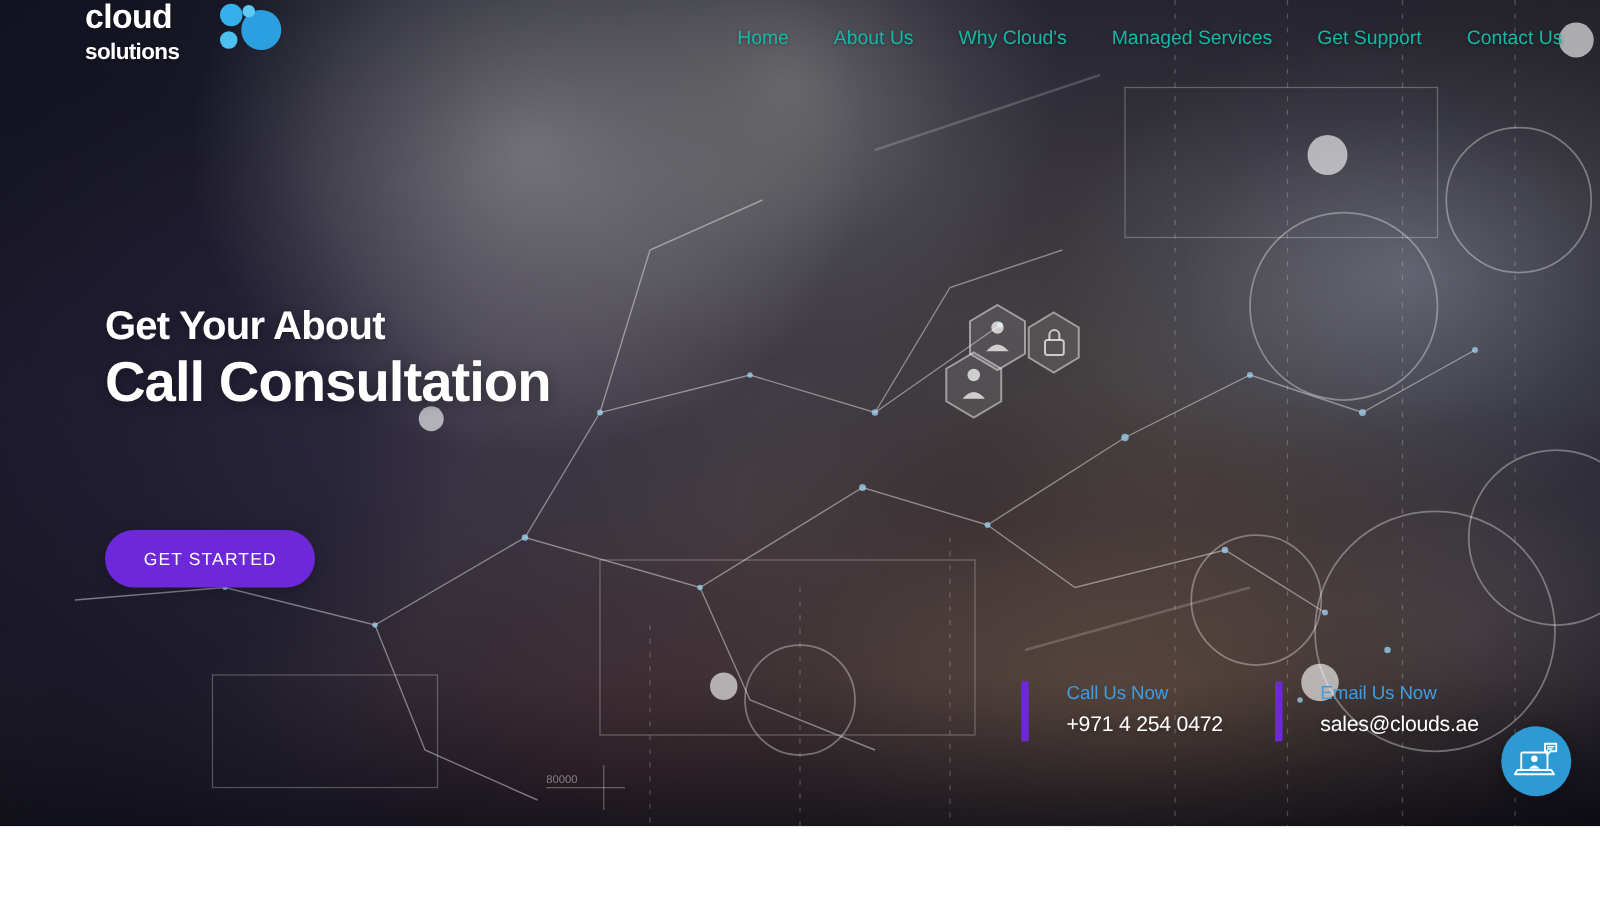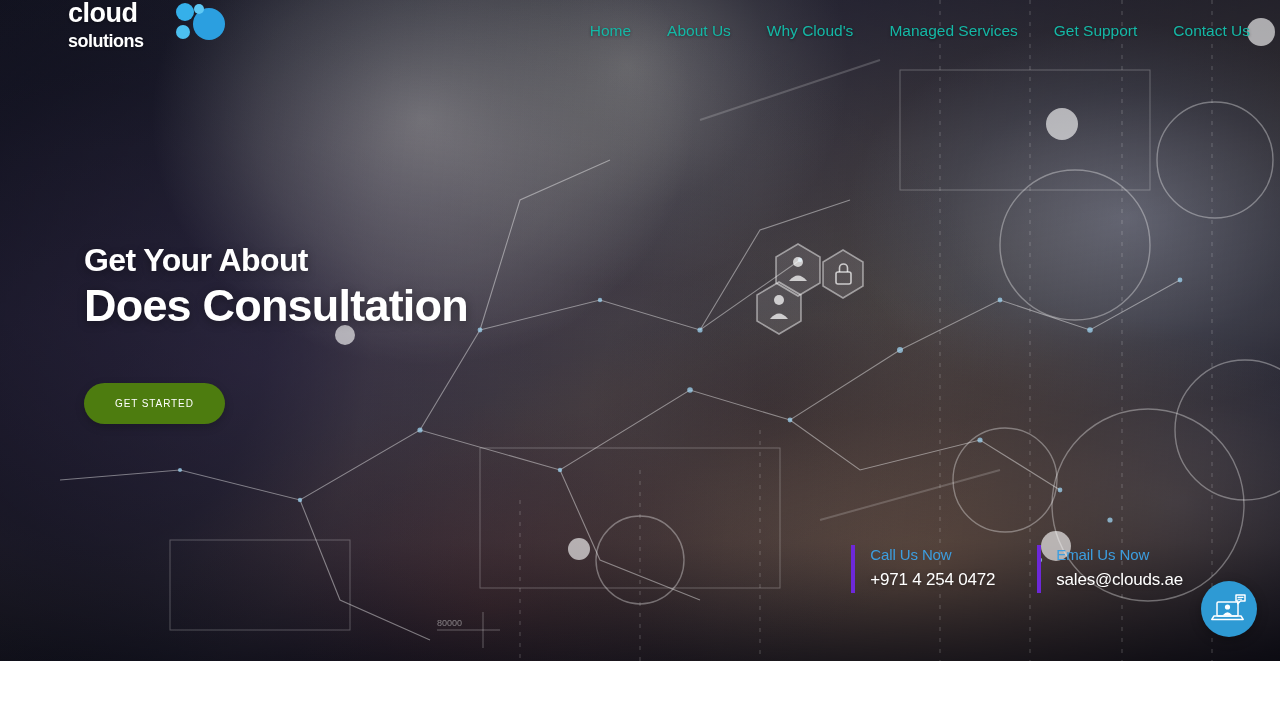--- a/index.html
+++ b/index.html
@@ -88,41 +88,41 @@
   .hero-copy { position:absolute; left:84px; top:243px; z-index:15; }
   .headline-sm {
     color:#ffffff; font-size:32px; font-weight:bold; letter-spacing:-0.6px;
     line-height:1.12; text-shadow:0 2px 8px rgba(0,0,0,0.35);
   }
   .headline-lg {
     color:#ffffff; font-size:45px; font-weight:bold; letter-spacing:-0.8px;
     line-height:1.15; margin-top:1px; text-shadow:0 2px 10px rgba(0,0,0,0.35);
   }
   .cta {
-    display:inline-block; margin-top:51px;
-    background:#4d7c0f; color:#ffffff;
-    font-size:10px; letter-spacing:0.9px;
+    display:inline-block; margin-top:92px;
+    background:#6d28d9; color:#ffffff;
+    font-size:14px; letter-spacing:0.9px;
     padding:15px 31px; border:none; border-radius:28px;
     cursor:pointer; font-family:inherit;
     box-shadow:0 3px 10px rgba(0,0,0,0.2);
   }
 
   
   .lower { position:absolute; left:0; right:0; top:520px; height:130px; z-index:15; }
   .lower-left { position:absolute; left:84px; top:8px; }
   .lower-q {
     color:#ffffff; font-size:26px; line-height:41px; font-weight:400;
     letter-spacing:-0.2px; text-shadow:0 2px 7px rgba(0,0,0,0.4);
   }
   .lower-sub {
     color:#ffffff; font-size:14.5px; font-weight:bold; margin-top:8px;
     letter-spacing:-0.1px; text-shadow:0 1px 5px rgba(0,0,0,0.4);
   }
   .contacts { position:absolute; right:97px; top:25px; display:flex; gap:42px; }
-  .contact { padding-left:15px; border-left:4px solid #6d28d9; }
+  .contact { padding-left:30px; border-left:6px solid #6d28d9; }
   .contact-label {
     color:#3c9ee0; font-size:15px; line-height:20px; letter-spacing:-0.1px;
   }
   .contact-value {
     color:#ffffff; font-size:17px; line-height:26px; margin-top:2px;
     letter-spacing:-0.2px; text-shadow:0 1px 5px rgba(0,0,0,0.35);
   }
 
   
   .chat-widget {
@@ -268,21 +268,21 @@
       <div class="nav-item">About Us</div>
       <div class="nav-item">Why Cloud's</div>
       <div class="nav-item">Managed Services</div>
       <div class="nav-item">Get Support</div>
       <div class="nav-item">Contact Us</div>
     </nav>
   </div>
 
   <div class="hero-copy">
     <div class="headline-sm">Get Your About</div>
-    <div class="headline-lg">Does Consultation</div>
+    <div class="headline-lg">Call Consultation</div>
     <button class="cta">GET STARTED</button>
   </div>
 
   <div class="lower">
 
 
     <div class="contacts">
       <div class="contact">
         <div class="contact-label">Call Us Now</div>
         <div class="contact-value">+971 4 254 0472</div>

